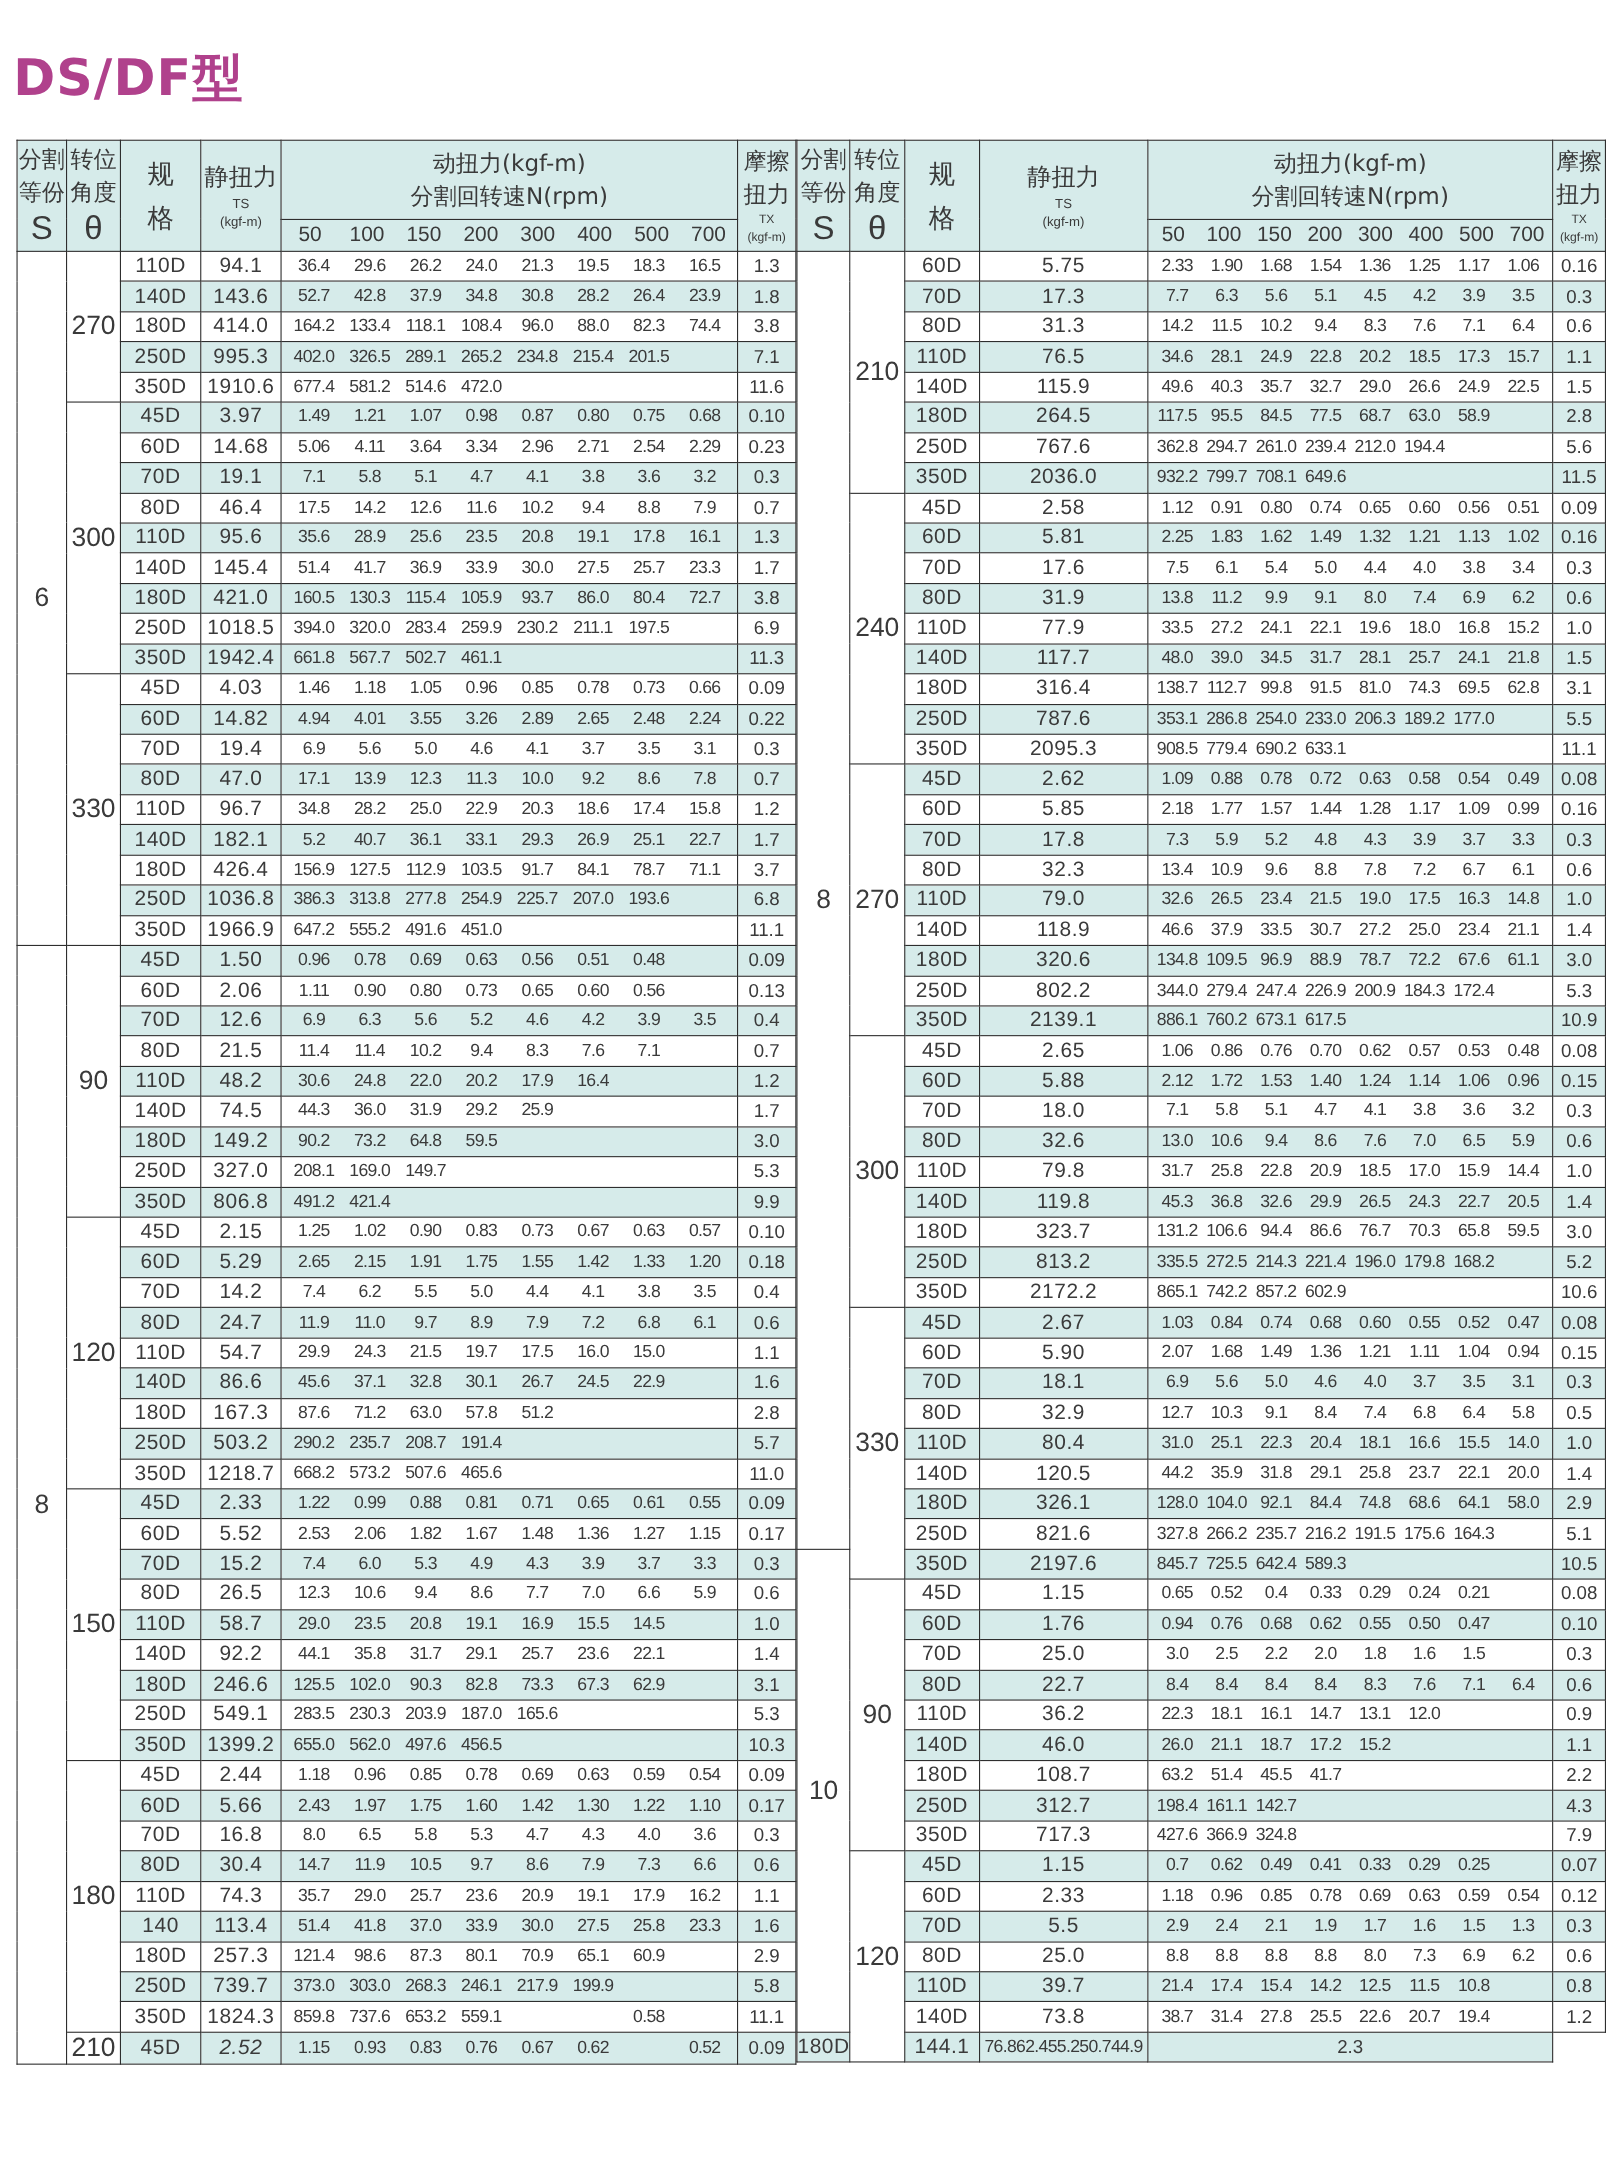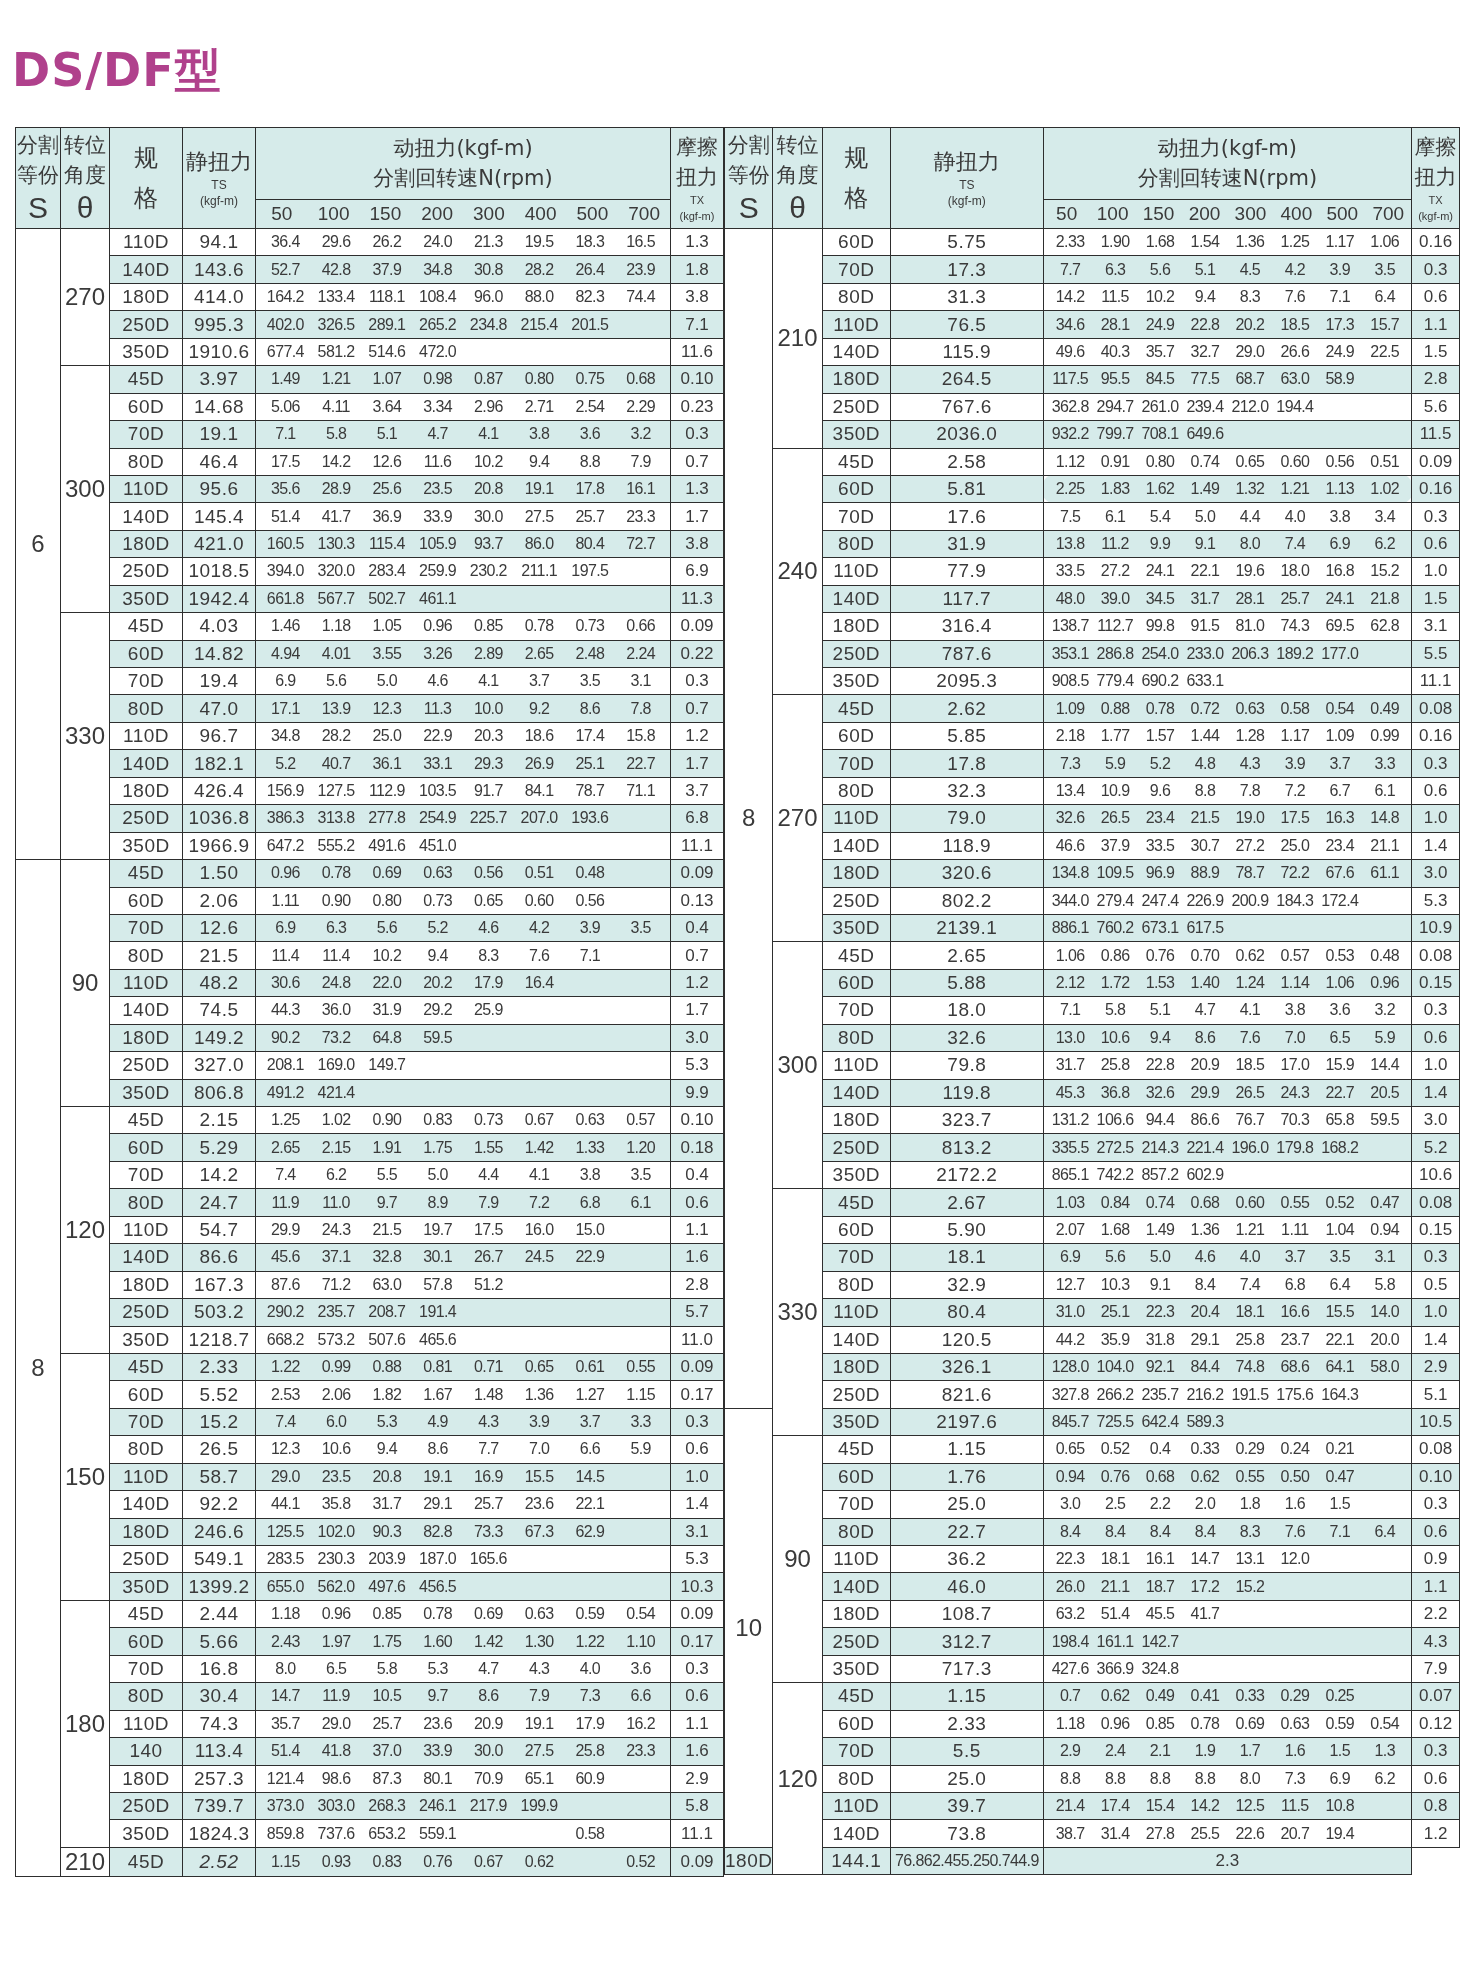--- a/index.html
+++ b/index.html
@@ -9,21 +9,21 @@
   #left-wrap { left:15px; }
   #right-wrap { left:724px; }
   table { border-collapse:collapse; table-layout:fixed; }
   td, th { border:1.5px solid #2e2e2e; padding:0; text-align:center; vertical-align:middle; overflow:hidden; white-space:nowrap; }
   th { background:#d6ebea; font-weight:normal; color:#3a3a3a; }
   .h-cn { font-family:"DejaVu Sans", sans-serif; font-size:21px; line-height:30px; }
   .h-big { font-family:"DejaVu Sans", sans-serif; font-size:24px; line-height:40px; }
   .h-sym { font-size:30px; line-height:36px; }
   .h-small { font-size:12px; line-height:16px; }
   .h-tiny { font-size:11px; line-height:16px; }
-  .rpm-row { display:flex; justify-content:space-between; font-size:19px; }
+  .rpm-row { display:flex; justify-content:center; font-size:19px; }
   .rpm-row span { flex:1; text-align:center; }
   td.s-cell, td.t-cell { background:#fff; font-size:24px; }
   td.spec, td.ts { font-size:19px; letter-spacing:0.5px; }
   td.tx { font-size:17px; }
   td.dyn { font-size:16px; padding:0 4px; }
   .dyn-flex { display:flex; }
   .dyn-flex span { flex:1; text-align:center; letter-spacing:-0.6px; }
   tr.alt td.rowc { background:#d6ebea; }
   tr td.rowc { background:#ffffff; }
   tr.data td { height:26px; }
@@ -1335,21 +1335,21 @@
               <span>0.60</span>
               <span>0.56</span>
               <span>0.51</span>
             </div>
           </td>
           <td class="tx rowc" style="height: 26.45px;">0.09</td>
         </tr>
         <tr class="data alt">
           <td class="spec rowc" style="height: 26.45px;">60D</td>
           <td class="ts rowc" style="height: 26.45px;">5.81</td>
-          <td class="dyn rowc" style="height: 26.45px; border-radius: 10px;">
+          <td class="dyn rowc" style="height: 26.45px;">
             <div class="dyn-flex">
               <span>2.25</span>
               <span>1.83</span>
               <span>1.62</span>
               <span>1.49</span>
               <span>1.32</span>
               <span>1.21</span>
               <span>1.13</span>
               <span>1.02</span>
             </div>

